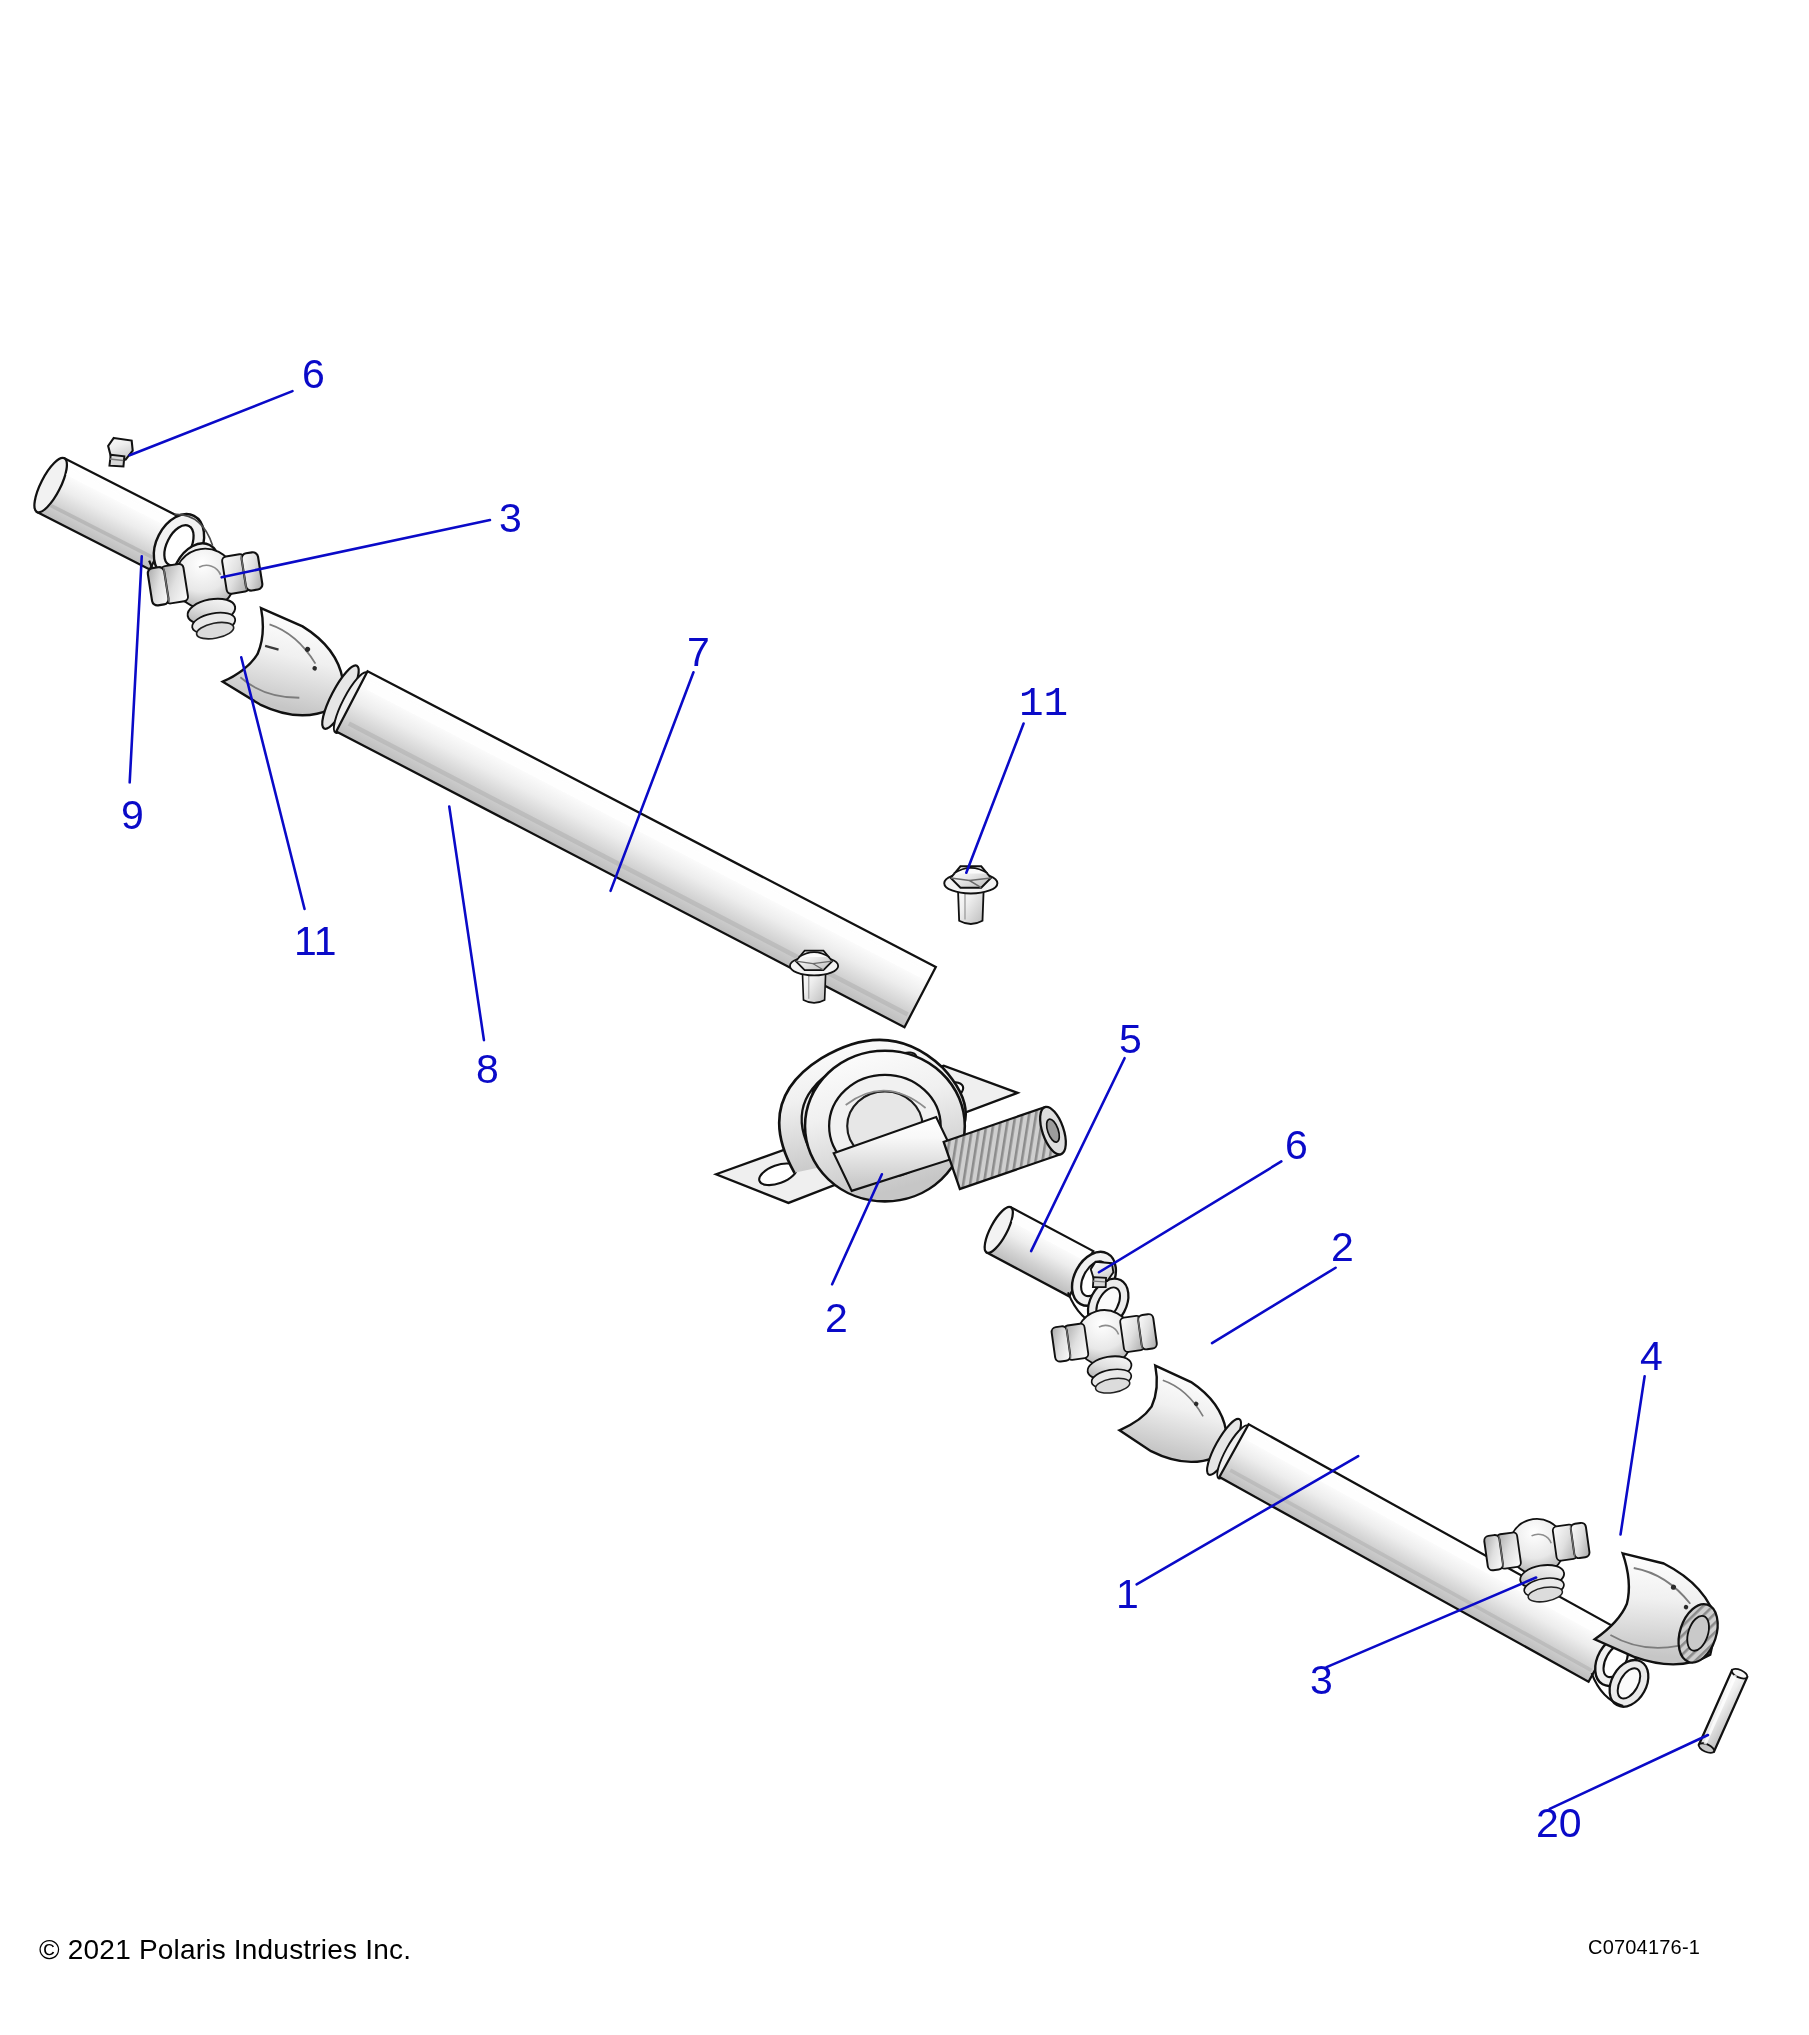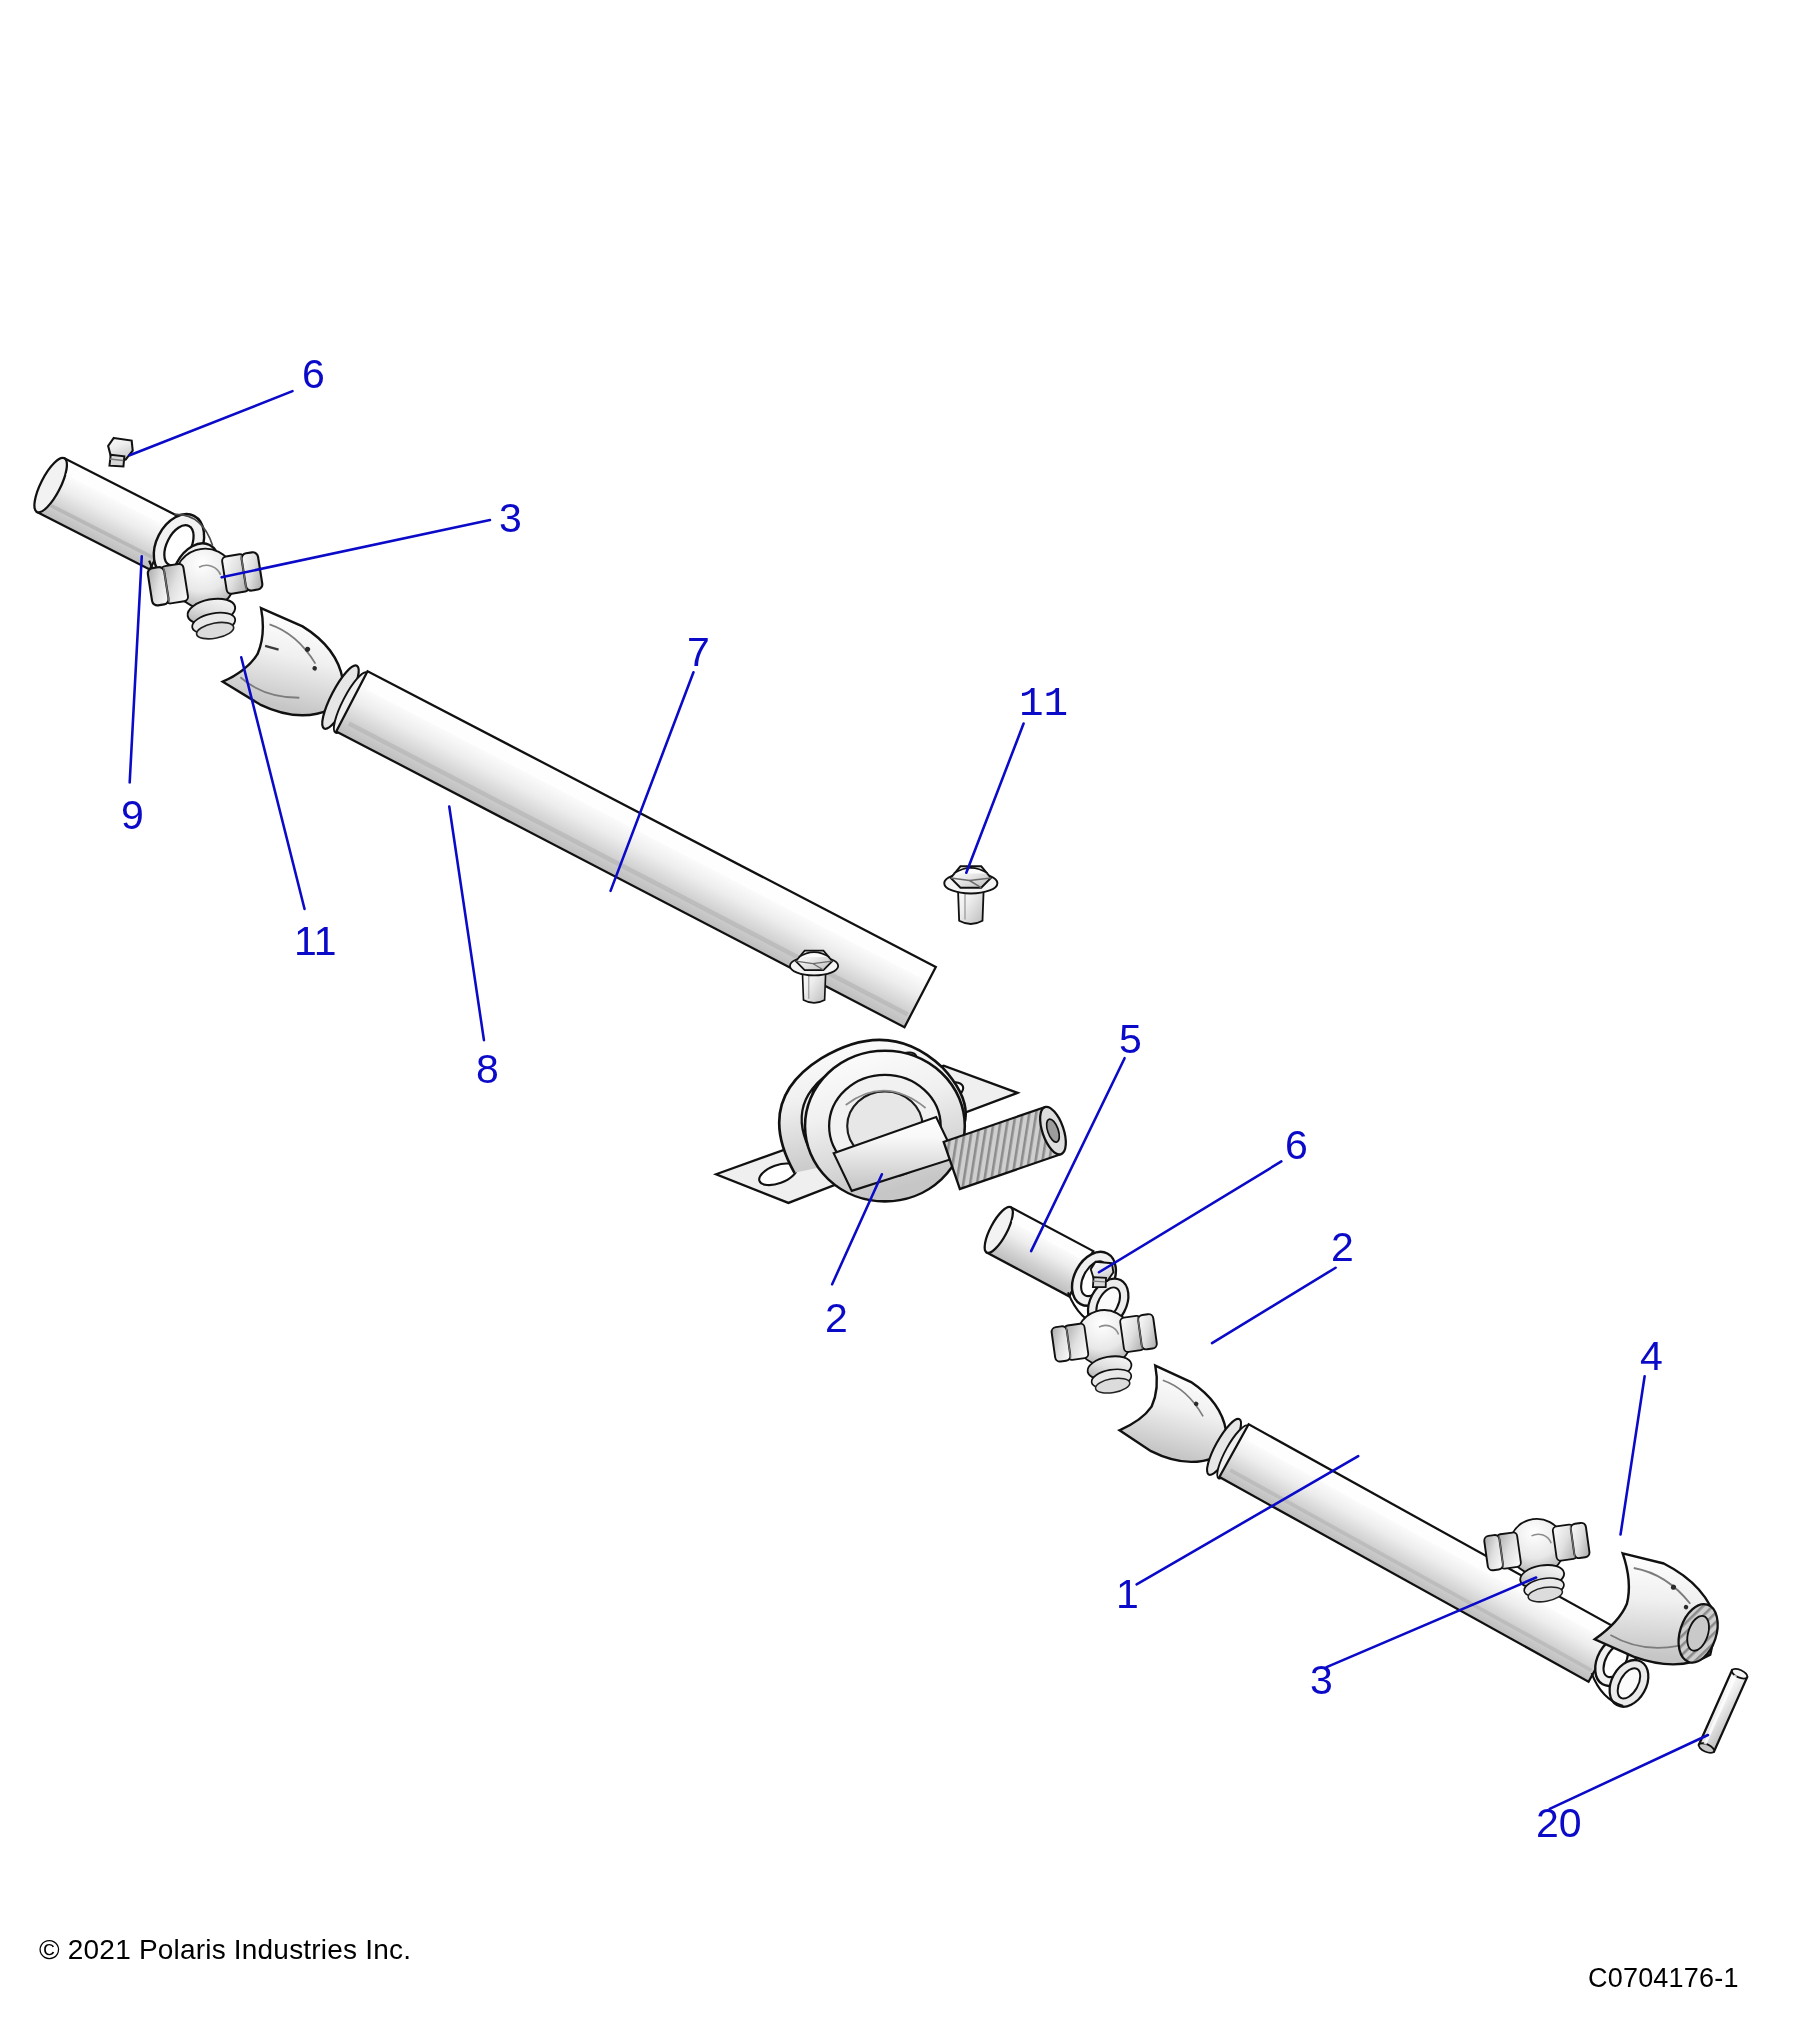--- a/index.html
+++ b/index.html
@@ -11,21 +11,21 @@
   }
   #sheet{position:absolute;left:0;top:0;width:1809px;height:2035px;background:#fff;}
   #artboard{position:absolute;left:0;top:0;width:1809px;height:2035px;}
   svg.layer{position:absolute;left:0;top:0;width:1809px;height:2035px;display:block;}
   .footer-left{
     position:absolute;left:39px;top:1934px;
     font-size:28px;color:#000;letter-spacing:0.2px;white-space:nowrap;text-align:center;
   }
   .footer-right{
     position:absolute;left:1588px;top:1936px;
-    font-size:27px;color:#000;letter-spacing:0.2px;white-space:nowrap;margin-top:27px;
+    font-size:20px;color:#000;letter-spacing:0.2px;white-space:nowrap;
   }
   .callout{
     position:absolute;font-size:41px;line-height:41px;
     color:#0a0ac8;white-space:nowrap;user-select:none;
   }
 </style>
 </head>
 <body>
 
 <div id="sheet">

